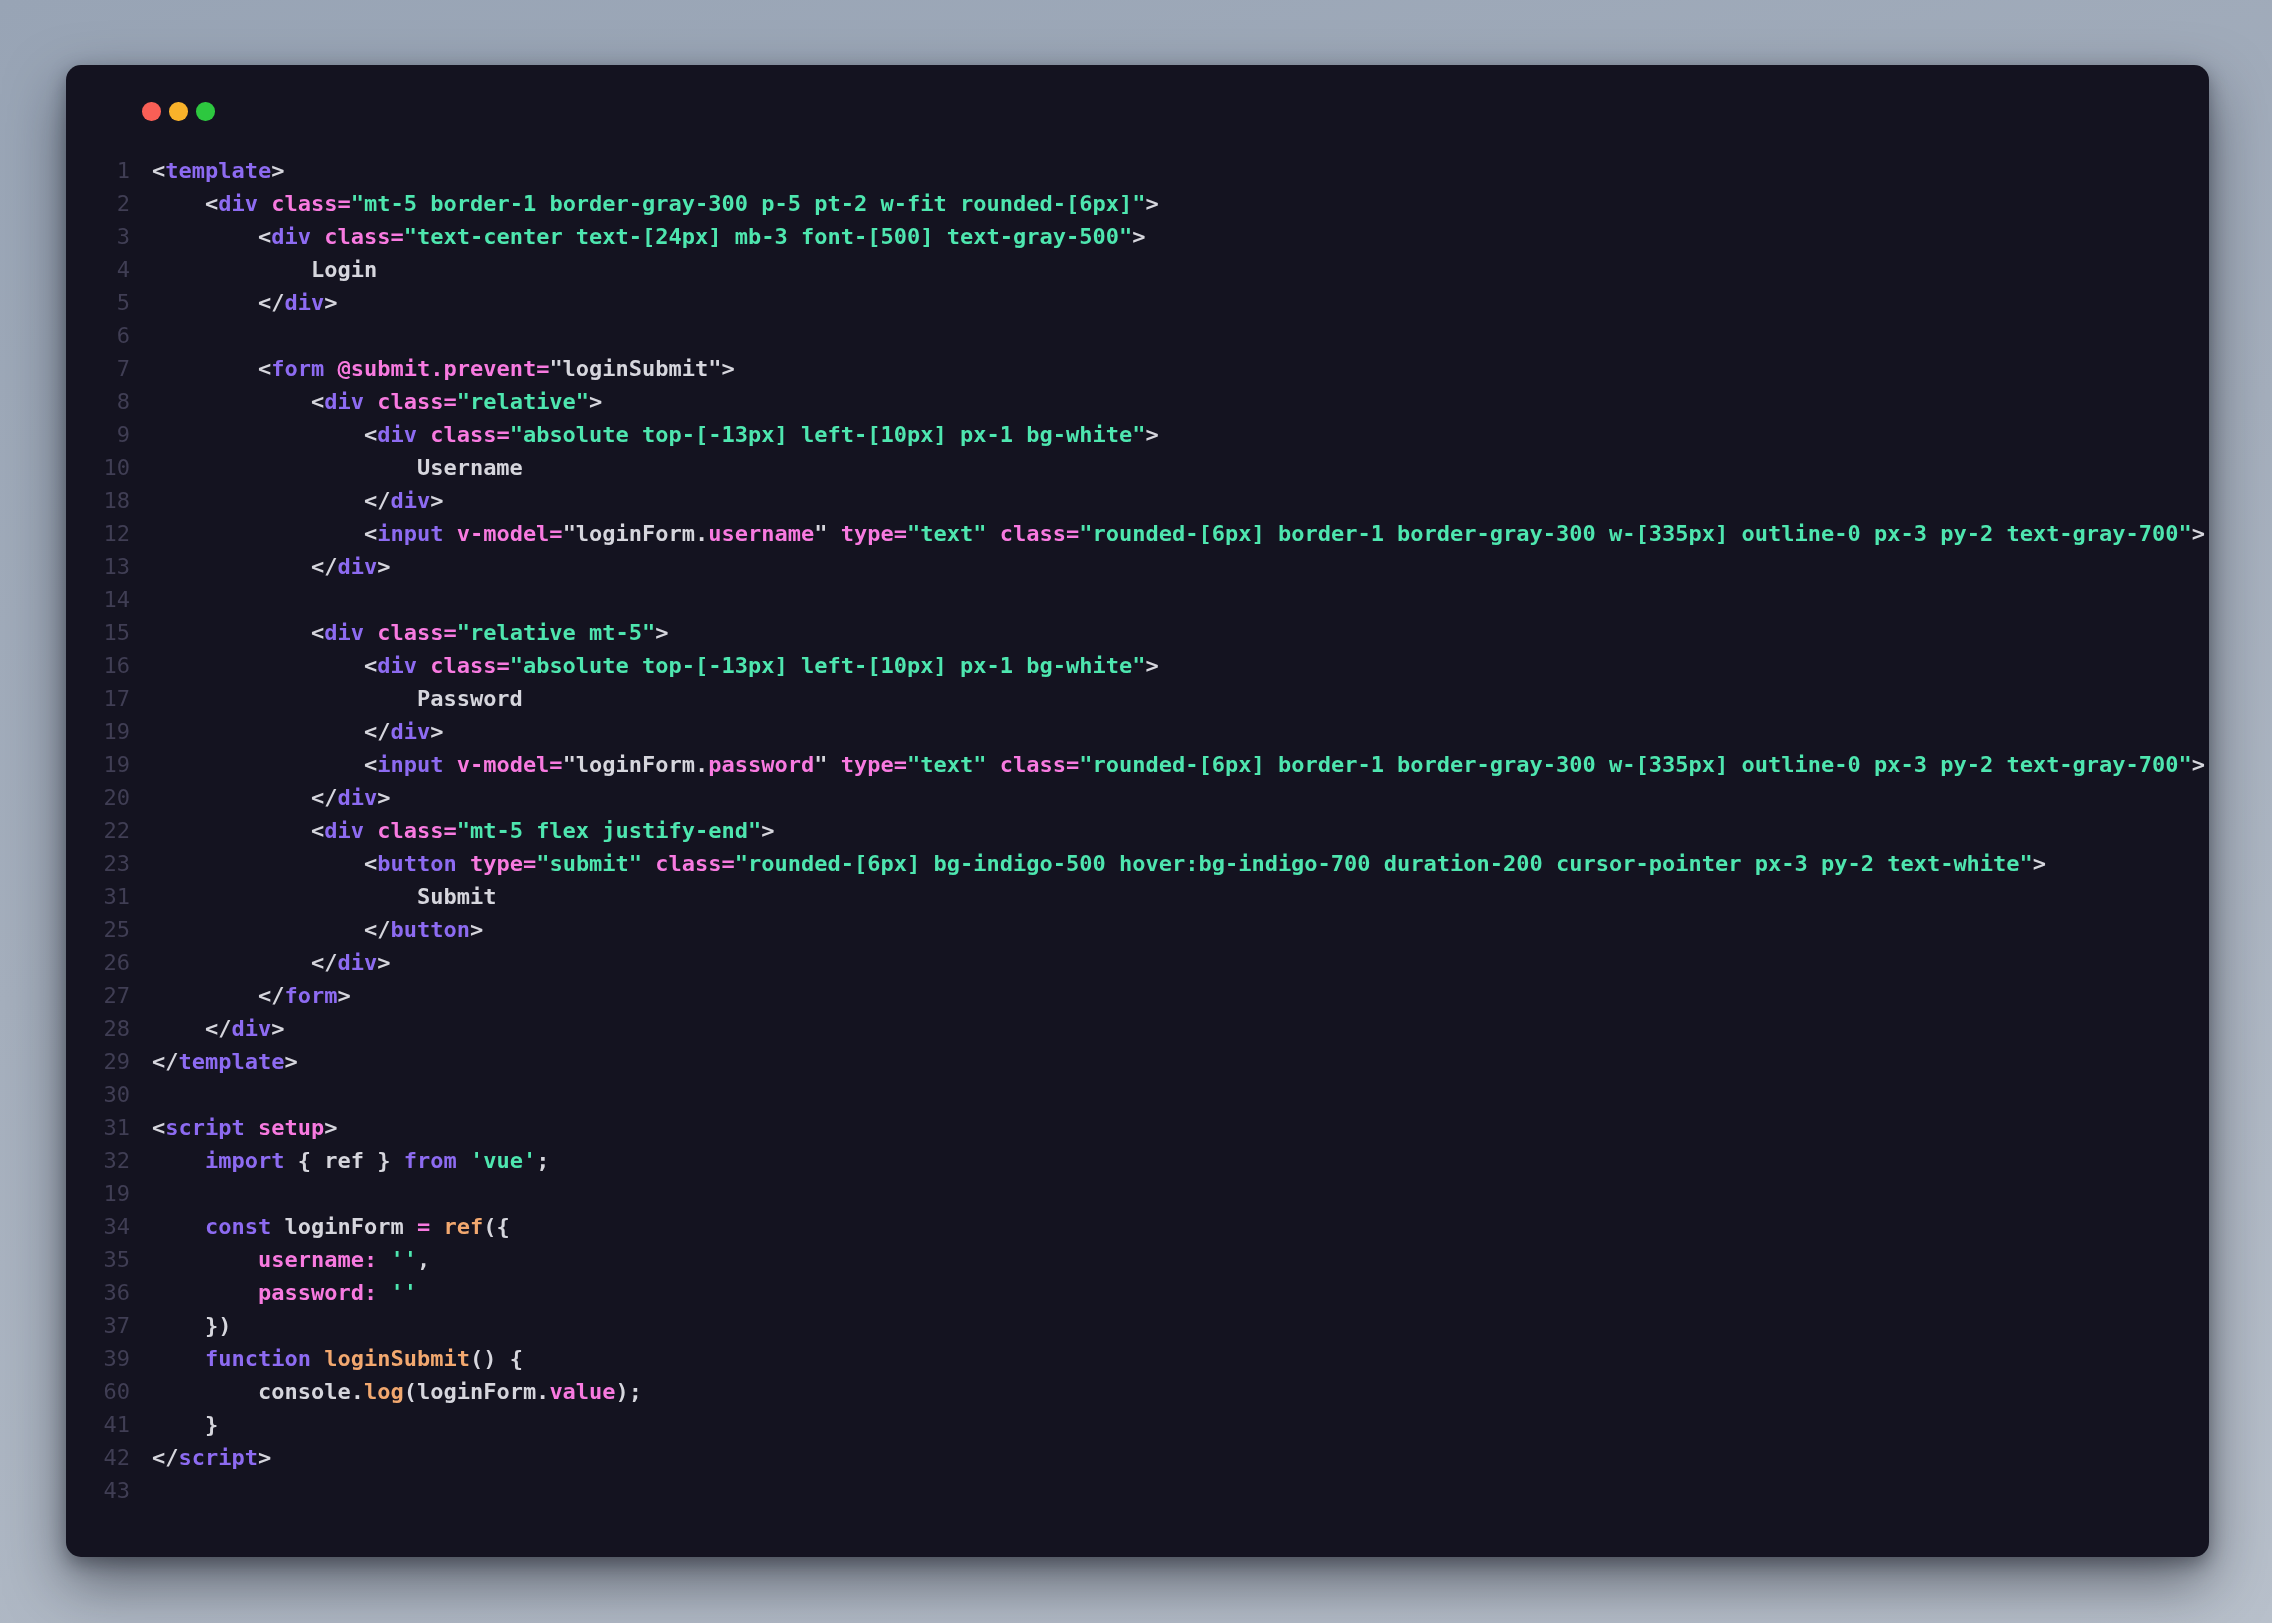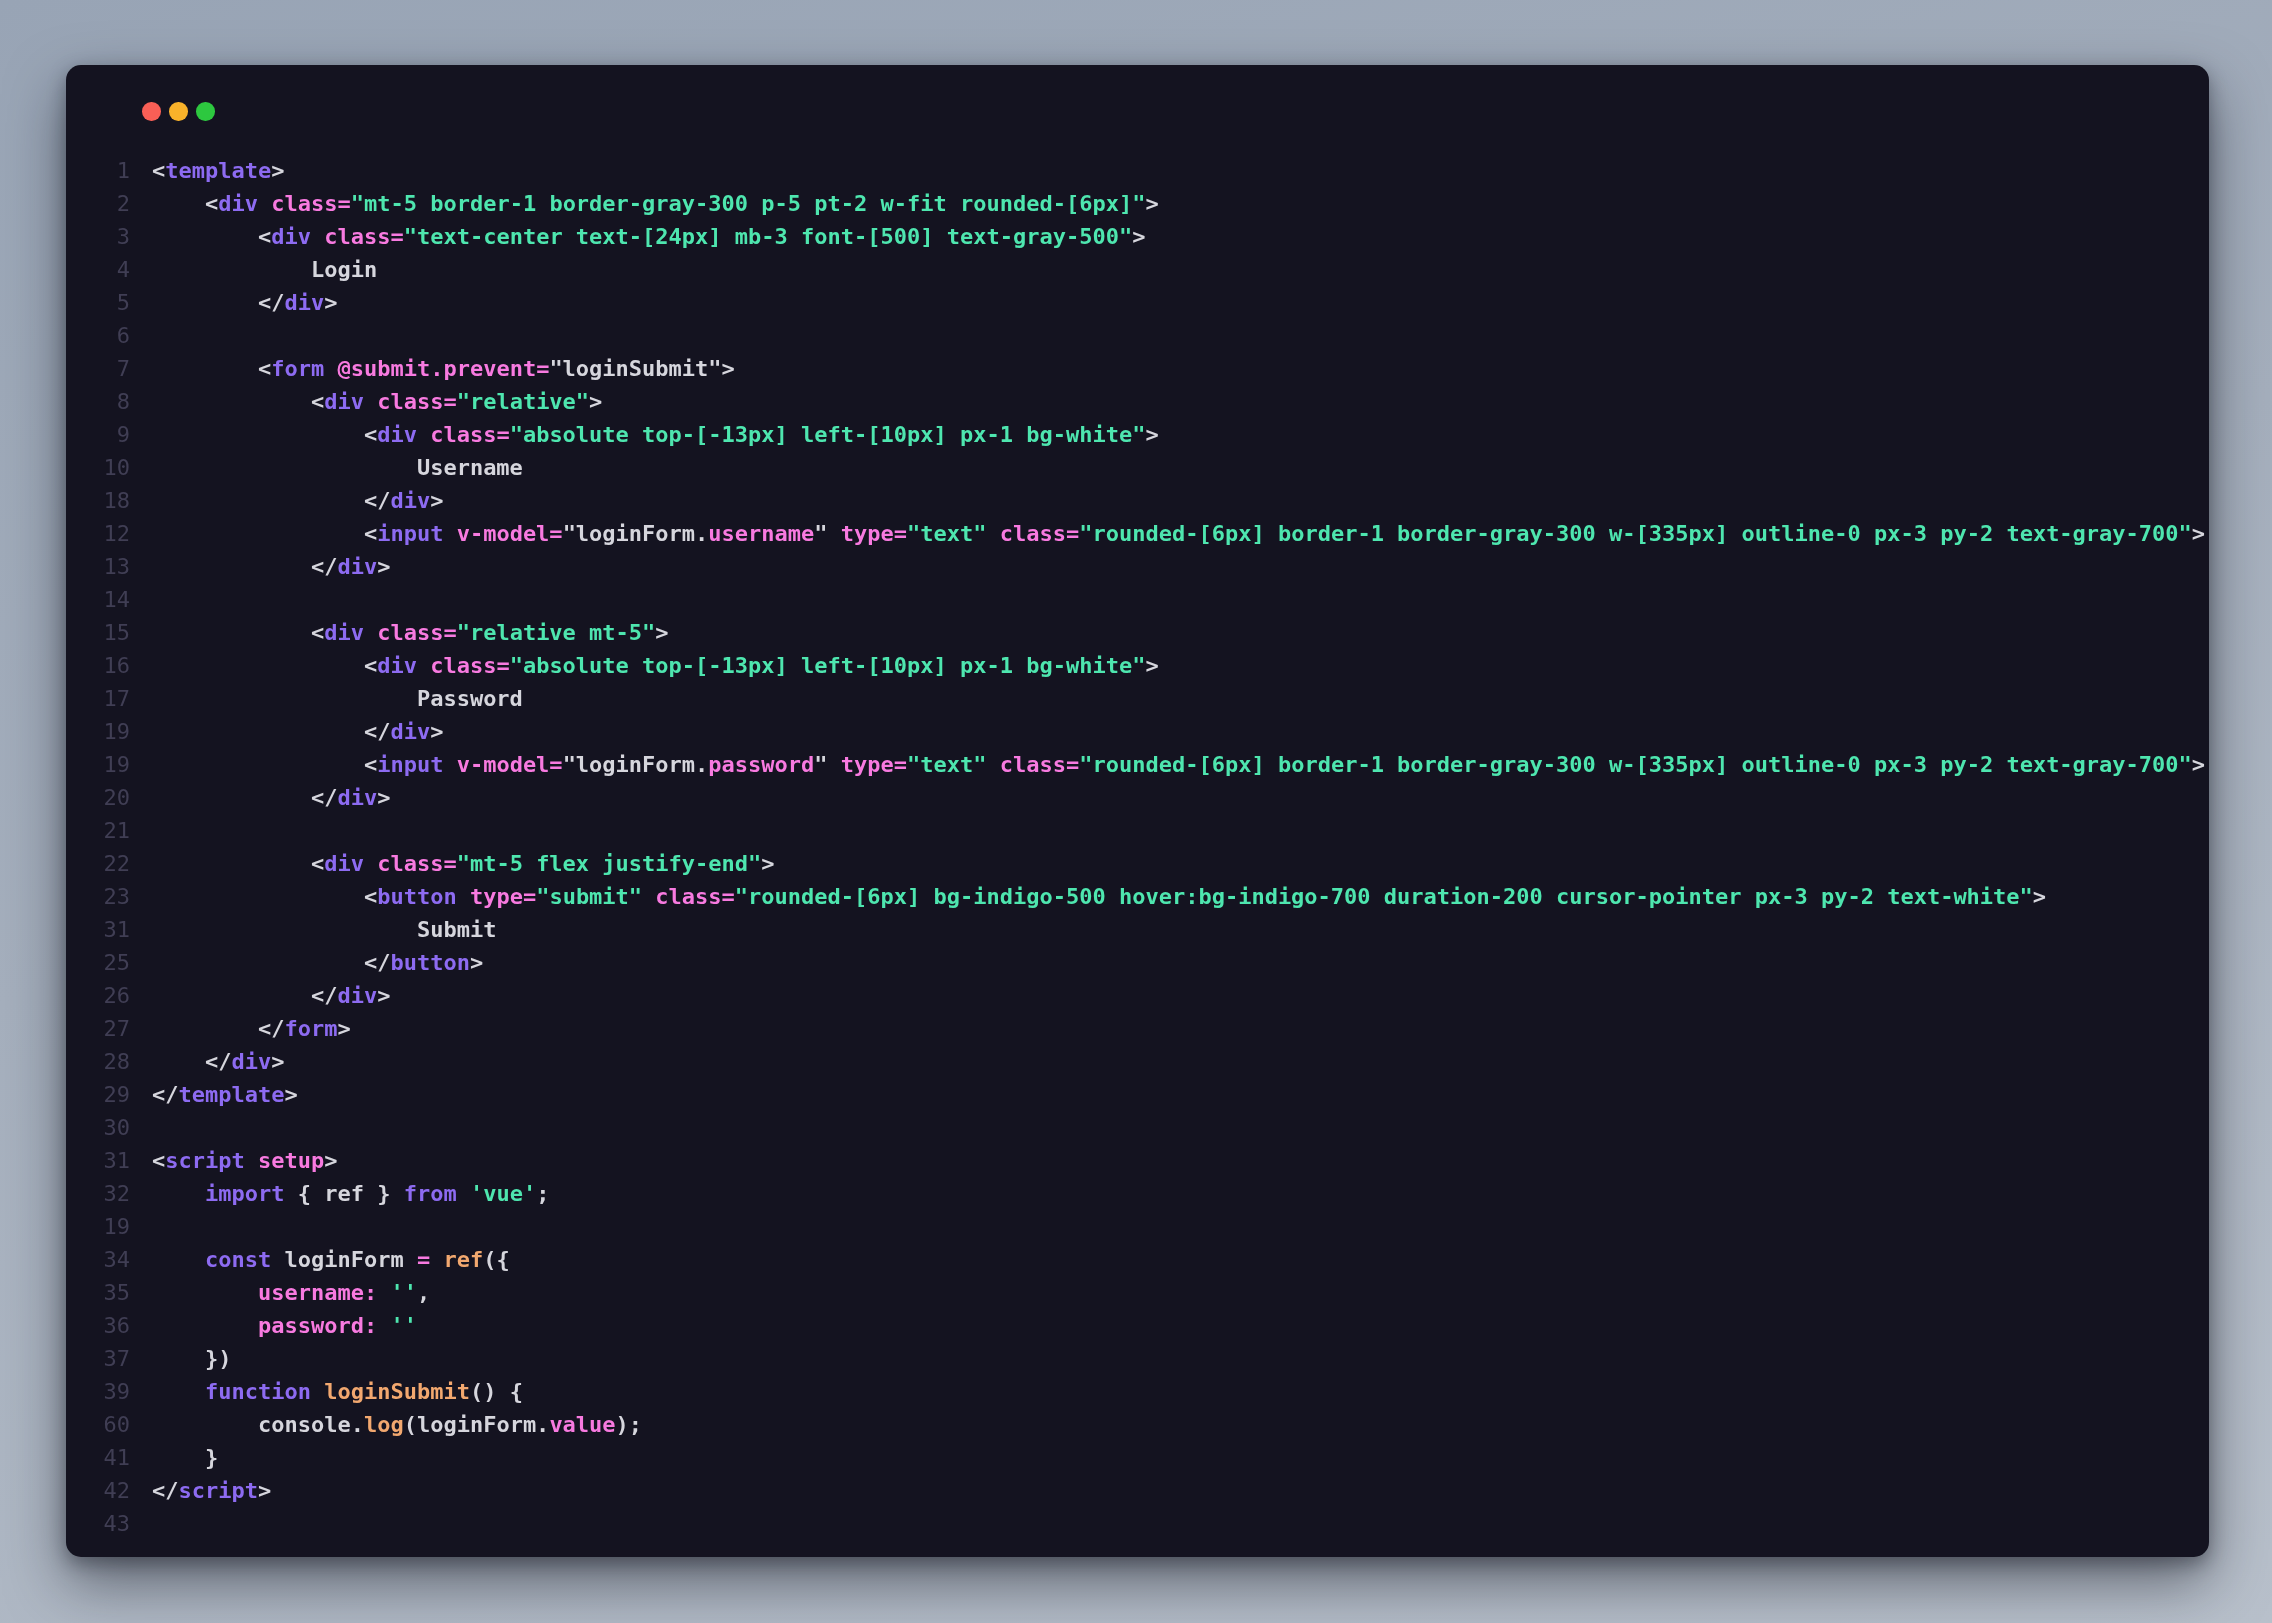--- a/index.html
+++ b/index.html
@@ -51,21 +51,20 @@
       <div class="line"><span class="gutter">18</span><span class="src"><span class="w">                &lt;/</span><span class="p">div</span><span class="w">&gt;</span></span></div>
       <div class="line"><span class="gutter">12</span><span class="src"><span class="w">                &lt;</span><span class="p">input</span><span class="k"> v-model=</span><span class="w">"loginForm.</span><span class="k">username</span><span class="w">"</span><span class="k"> type=</span><span class="s">"text"</span><span class="k"> class=</span><span class="s">"rounded-[6px] border-1 border-gray-300 w-[335px] outline-0 px-3 py-2 text-gray-700"</span><span class="w">&gt;</span></span></div>
       <div class="line"><span class="gutter">13</span><span class="src"><span class="w">            &lt;/</span><span class="p">div</span><span class="w">&gt;</span></span></div>
       <div class="line"><span class="gutter">14</span><span class="src"></span></div>
       <div class="line"><span class="gutter">15</span><span class="src"><span class="w">            &lt;</span><span class="p">div</span><span class="k"> class=</span><span class="s">"relative mt-5"</span><span class="w">&gt;</span></span></div>
       <div class="line"><span class="gutter">16</span><span class="src"><span class="w">                &lt;</span><span class="p">div</span><span class="k"> class=</span><span class="s">"absolute top-[-13px] left-[10px] px-1 bg-white"</span><span class="w">&gt;</span></span></div>
       <div class="line"><span class="gutter">17</span><span class="src"><span class="w">                    Password</span></span></div>
       <div class="line"><span class="gutter">19</span><span class="src"><span class="w">                &lt;/</span><span class="p">div</span><span class="w">&gt;</span></span></div>
       <div class="line"><span class="gutter">19</span><span class="src"><span class="w">                &lt;</span><span class="p">input</span><span class="k"> v-model=</span><span class="w">"loginForm.</span><span class="k">password</span><span class="w">"</span><span class="k"> type=</span><span class="s">"text"</span><span class="k"> class=</span><span class="s">"rounded-[6px] border-1 border-gray-300 w-[335px] outline-0 px-3 py-2 text-gray-700"</span><span class="w">&gt;</span></span></div>
       <div class="line"><span class="gutter">20</span><span class="src"><span class="w">            &lt;/</span><span class="p">div</span><span class="w">&gt;</span></span></div>
-      <div class="line"><span class="gutter">21</span><span class="src"></span></div>
       <div class="line"><span class="gutter">22</span><span class="src"><span class="w">            &lt;</span><span class="p">div</span><span class="k"> class=</span><span class="s">"mt-5 flex justify-end"</span><span class="w">&gt;</span></span></div>
       <div class="line"><span class="gutter">23</span><span class="src"><span class="w">                &lt;</span><span class="p">button</span><span class="k"> type=</span><span class="s">"submit"</span><span class="k"> class=</span><span class="s">"rounded-[6px] bg-indigo-500 hover:bg-indigo-700 duration-200 cursor-pointer px-3 py-2 text-white"</span><span class="w">&gt;</span></span></div>
       <div class="line"><span class="gutter">31</span><span class="src"><span class="w">                    Submit</span></span></div>
       <div class="line"><span class="gutter">25</span><span class="src"><span class="w">                &lt;/</span><span class="p">button</span><span class="w">&gt;</span></span></div>
       <div class="line"><span class="gutter">26</span><span class="src"><span class="w">            &lt;/</span><span class="p">div</span><span class="w">&gt;</span></span></div>
       <div class="line"><span class="gutter">27</span><span class="src"><span class="w">        &lt;/</span><span class="p">form</span><span class="w">&gt;</span></span></div>
       <div class="line"><span class="gutter">28</span><span class="src"><span class="w">    &lt;/</span><span class="p">div</span><span class="w">&gt;</span></span></div>
       <div class="line"><span class="gutter">29</span><span class="src"><span class="w">&lt;/</span><span class="p">template</span><span class="w">&gt;</span></span></div>
       <div class="line"><span class="gutter">30</span><span class="src"></span></div>
       <div class="line"><span class="gutter">31</span><span class="src"><span class="w">&lt;</span><span class="p">script</span><span class="k"> setup</span><span class="w">&gt;</span></span></div>

